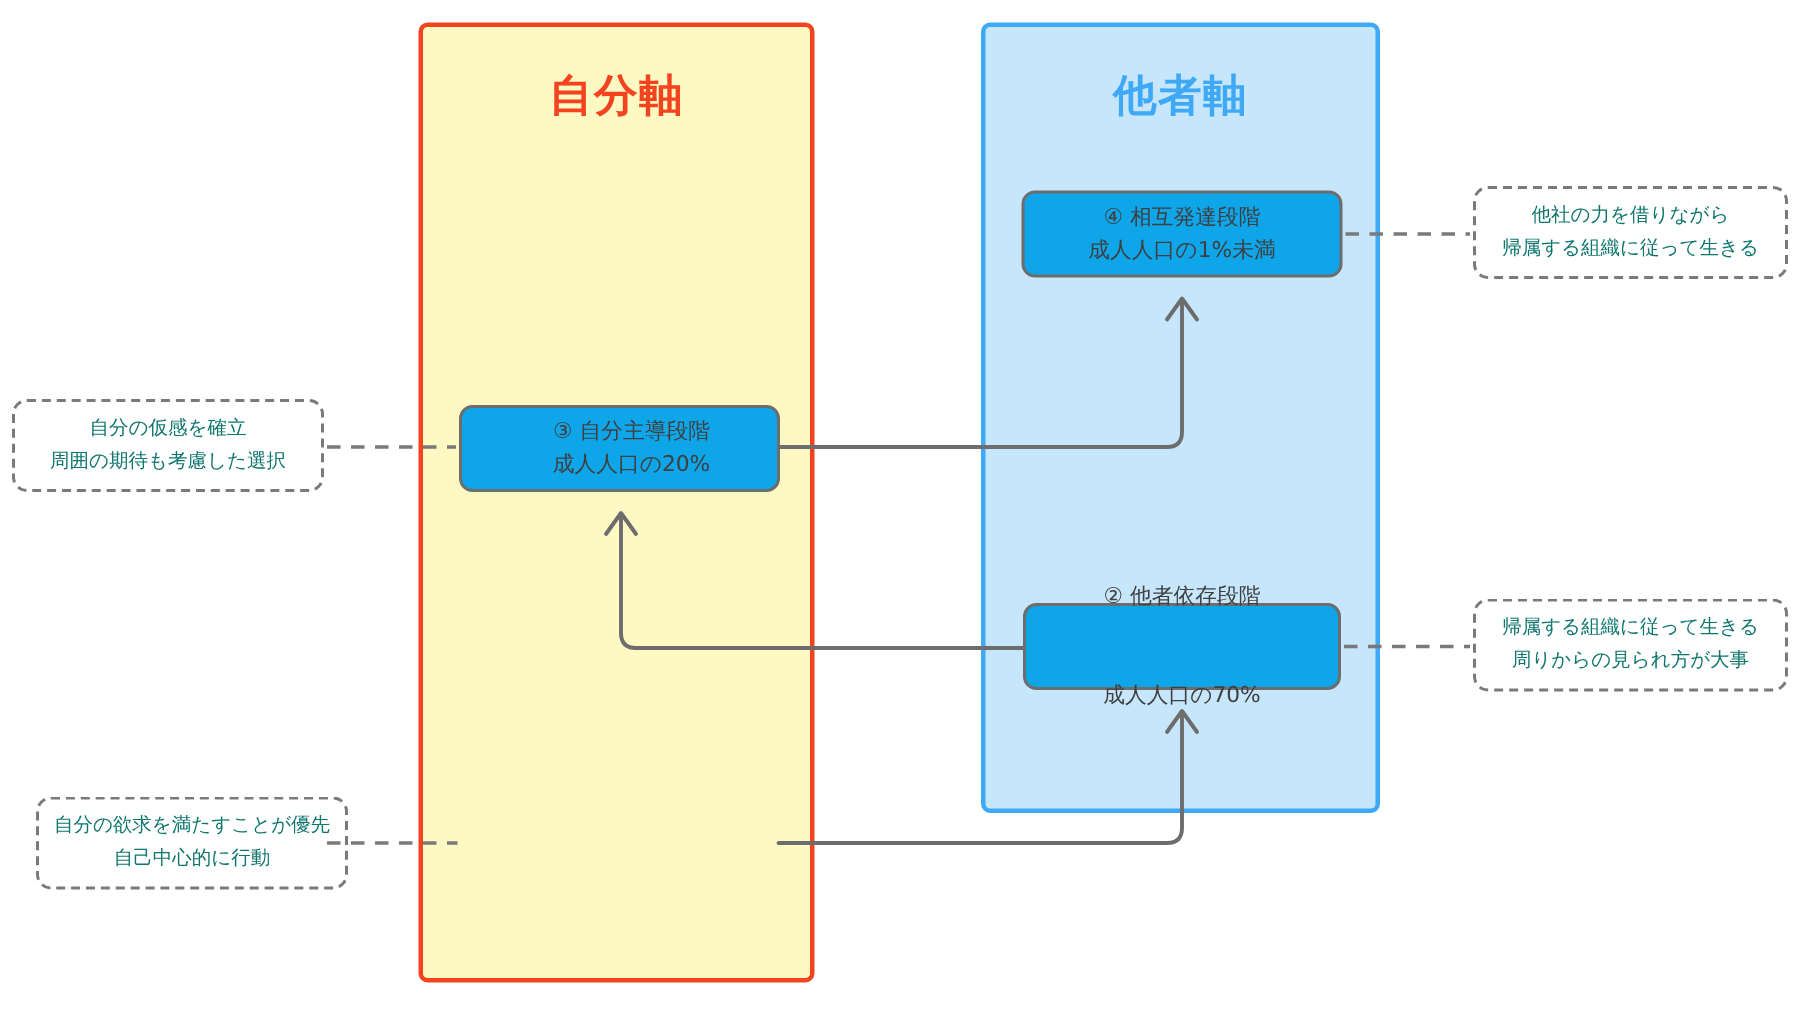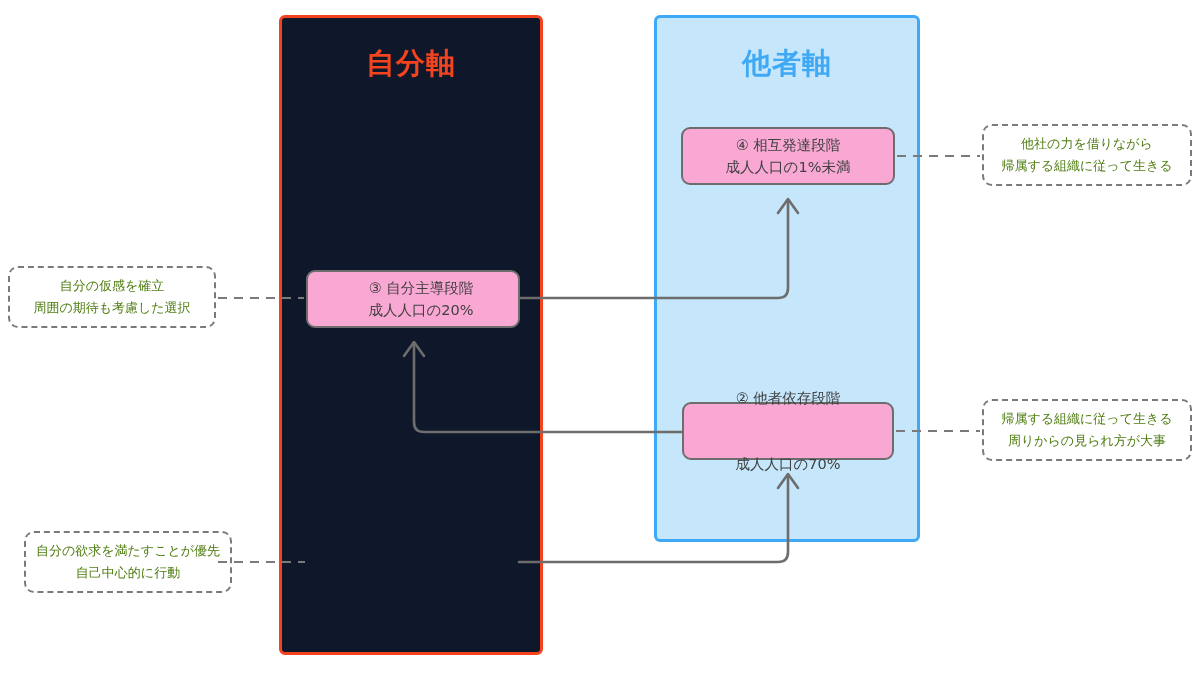--- a/index.html
+++ b/index.html
@@ -22,21 +22,21 @@
   .panel {
     position: absolute;
     border-radius: 6px;
     box-sizing: border-box;
   }
   .panel.self {
     left: 279px;
     top: 15px;
     width: 264px;
     height: 640px;
-    background: #0f172a;
+    background: #fef9c3;
     border: 3px solid #f4441f;
   }
   .panel.other {
     left: 654px;
     top: 15px;
     width: 266px;
     height: 527px;
     background: #c5e6fb;
     border: 3px solid #3fa9f5;
   }
@@ -51,21 +51,21 @@
     letter-spacing: 1px;
     line-height: 1.2;
   }
   .panel.self .panel-title { color: #f4441f; }
   .panel.other .panel-title { color: #3fa9f5; }
 
   
   .stage {
     position: absolute;
     box-sizing: border-box;
-    background: #f9a8d4;
+    background: #0ea5e9;
     border: 2px solid #6d6d6d;
     border-radius: 9px;
     display: flex;
     flex-direction: column;
     align-items: center;
     justify-content: center;
     color: #3f3f3f;
     font-size: 14.5px;
     line-height: 1.55;
     z-index: 5;
@@ -82,21 +82,21 @@
   .note {
     position: absolute;
     box-sizing: border-box;
     background: transparent;
     border: 2px dashed #7a7a7a;
     border-radius: 10px;
     display: flex;
     flex-direction: column;
     align-items: center;
     justify-content: center;
-    color: #4d7c0f;
+    color: #0f766e;
     font-size: 13px;
     line-height: 1.7;
     z-index: 4;
   }
   .note .line1, .note .line2 { white-space: nowrap; }
 
   #note-1 { left: 24px; top: 531px; width: 208px; height: 62px; }
   #note-3 { left: 8px; top: 266px; width: 208px; height: 62px; }
   #note-2 { left: 982px; top: 399px; width: 210px; height: 62px; }
   #note-4 { left: 982px; top: 124px; width: 210px; height: 62px; }

